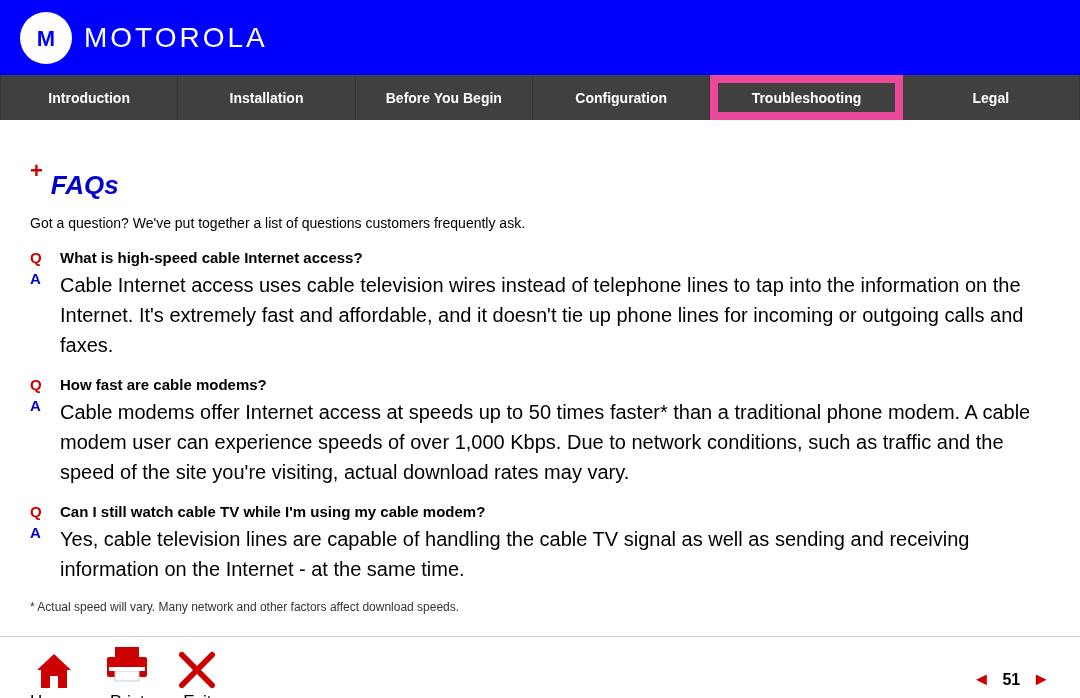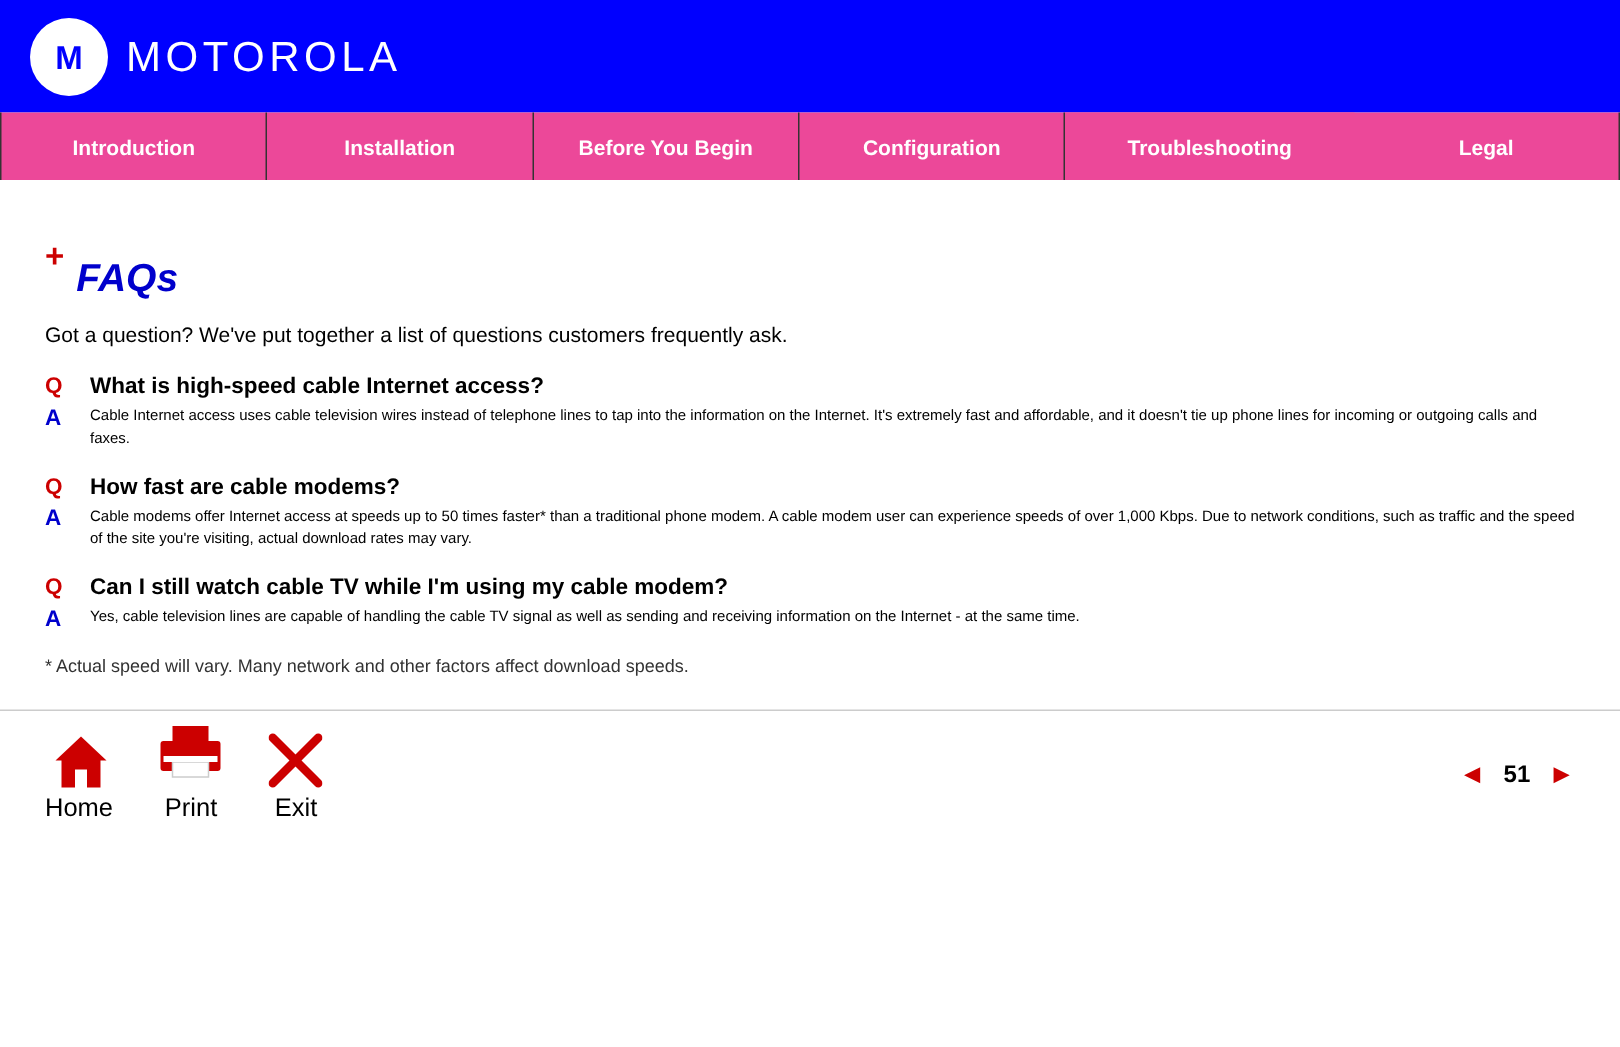--- a/index.html
+++ b/index.html
@@ -34,21 +34,21 @@
     .motorola-text {
       color: #fff;
       font-size: 28px;
       font-weight: 400;
       letter-spacing: 3px;
       font-family: Arial Black, Arial, sans-serif;
     }
 
     
     .navbar {
-      background: #ec4899;
+      background: #404040;
       display: flex;
       align-items: stretch;
       height: 45px;
     }
     .nav-item {
       flex: 1;
       display: flex;
       align-items: center;
       justify-content: center;
       color: #fff;
@@ -124,21 +124,21 @@
       font-size: 15px;
       min-width: 20px;
       flex-shrink: 0;
     }
     .q-text {
       font-weight: bold;
       font-size: 15px;
       text-align: center;
     }
     .a-text {
-      font-size: 10px;
+      font-size: 20px;
       line-height: 1.5;
     }
 
     .footnote {
       font-size: 12px;
       color: #333;
       margin-bottom: 12px;
     }
 
     

